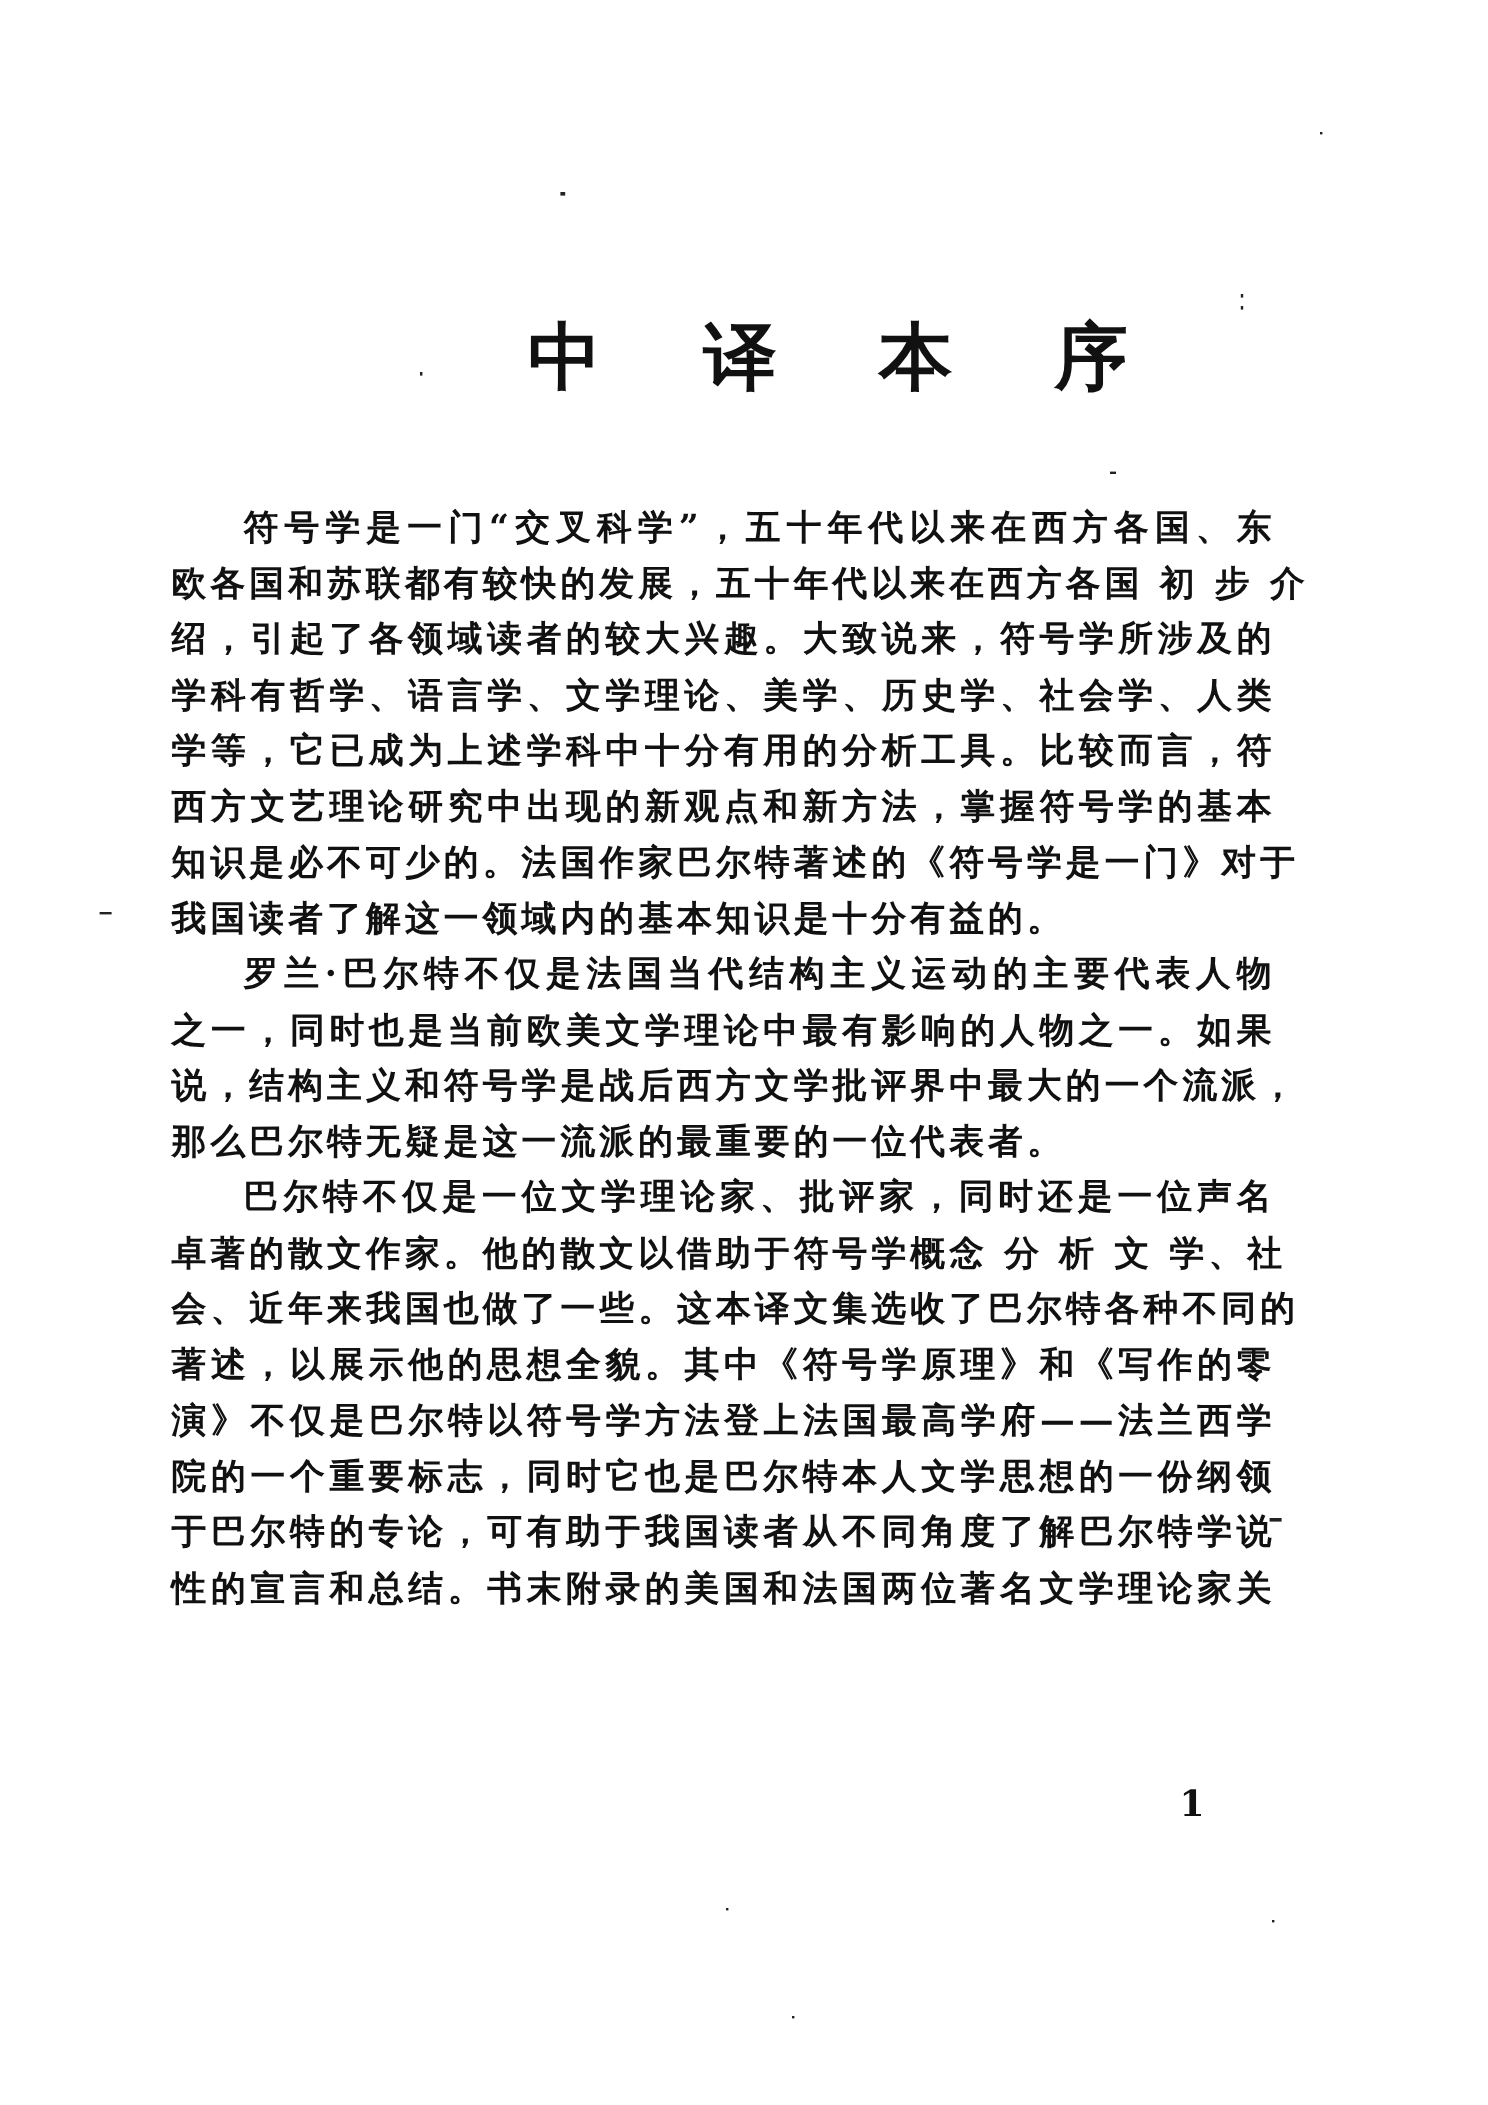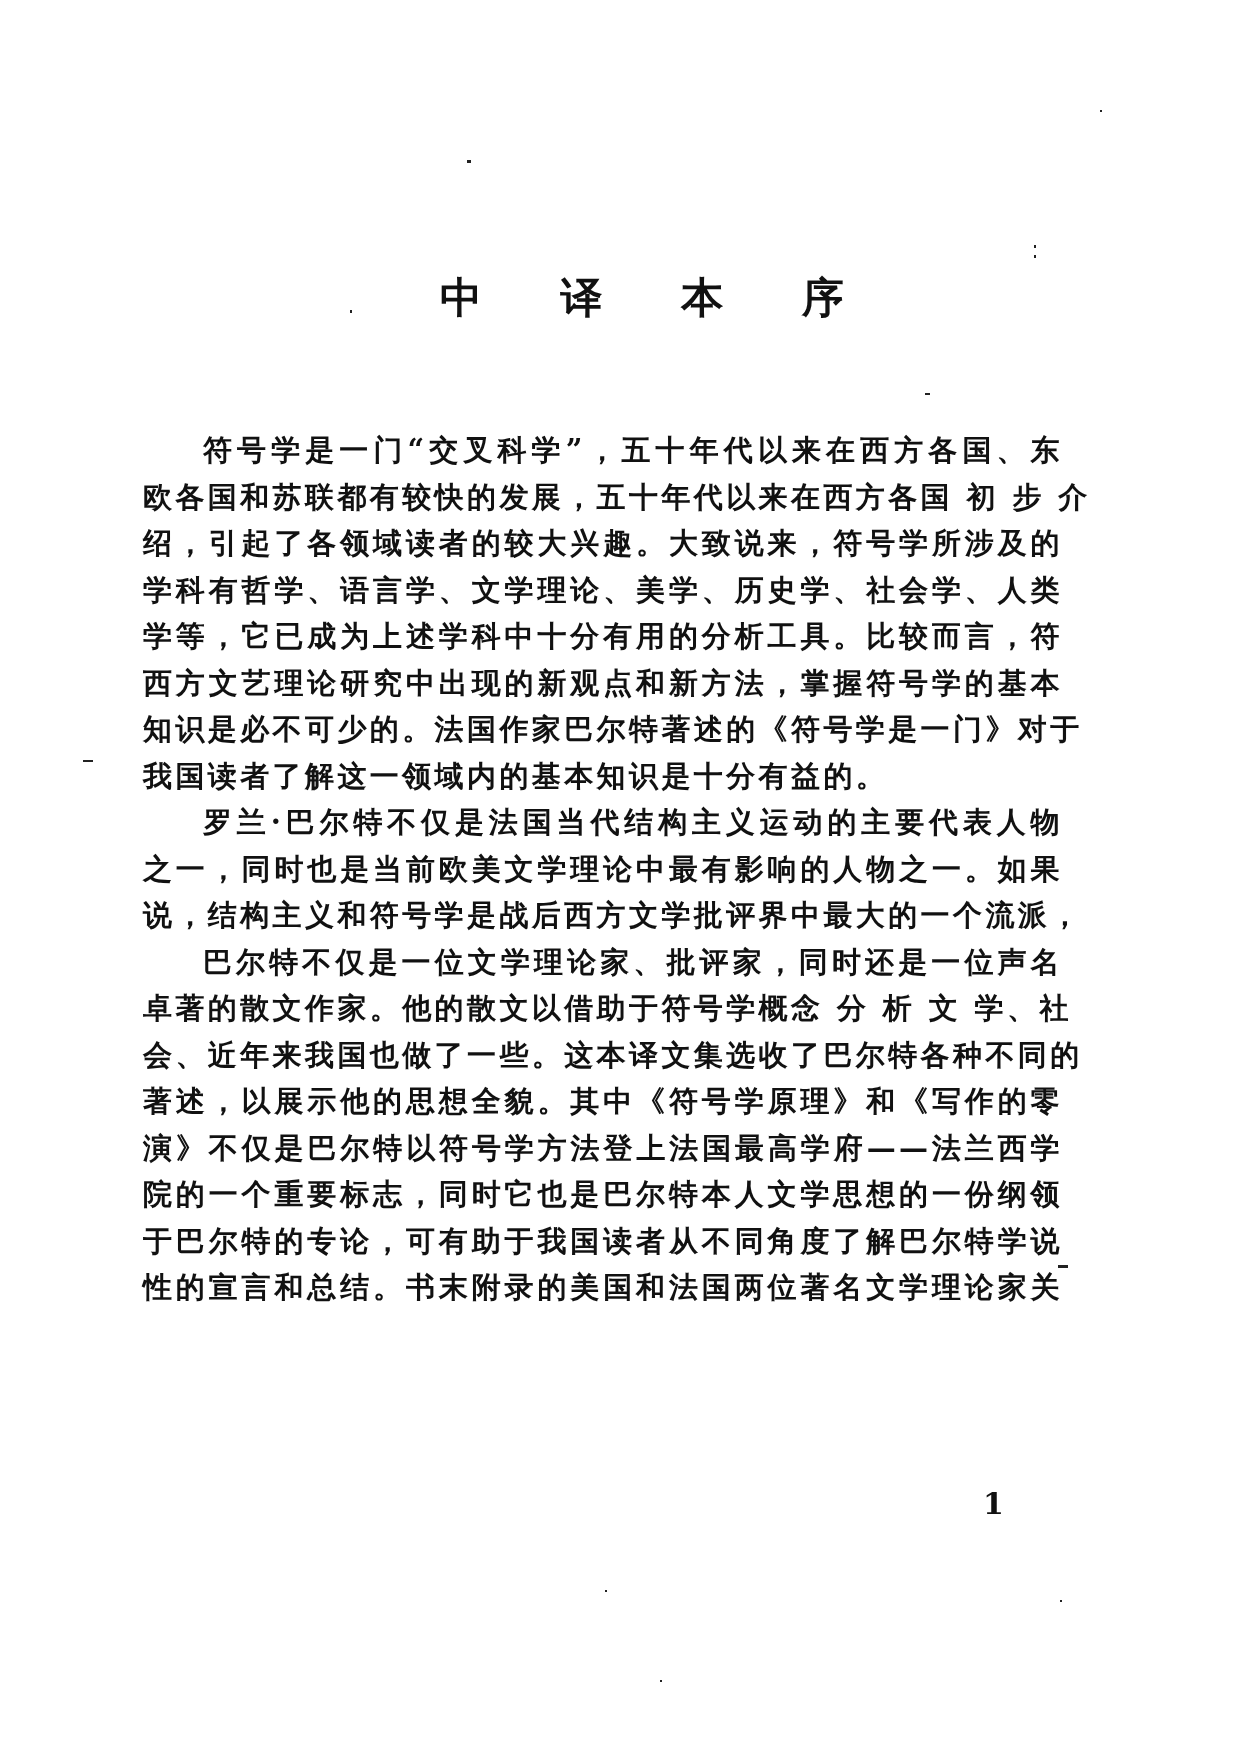--- a/index.html
+++ b/index.html
@@ -19,31 +19,31 @@
       position: absolute;
       left: 0; top: 0;
       width: 1240px;
       height: 1754px;
     }
     .title {
       position: absolute;
       left: 440px;
       top: 268px;
       width: 300px;
-      font-size: 42px;
+      font-size: 61px;
       font-weight: bold;
       letter-spacing: 32px;
       white-space: nowrap;
       line-height: 60px;
       text-align: center;
     }
     .body-text {
       position: absolute;
       left: 143px;
-      top: 427px;
+      top: 416px;
       width: 920px;
     }
     .line {
       height: 46.5px;
       line-height: 46.5px;
       font-size: 29px;
       font-weight: bold;
       white-space: nowrap;
       letter-spacing: 3.4px;
       text-align: justify;
@@ -83,20 +83,21 @@
     <div class="line">绍，引起了各领域读者的较大兴趣。大致说来，符号学所涉及的</div>
     <div class="line">学科有哲学、语言学、文学理论、美学、历史学、社会学、人类</div>
     <div class="line">学等，它已成为上述学科中十分有用的分析工具。比较而言，符</div>
     <div class="line">西方文艺理论研究中出现的新观点和新方法，掌握符号学的基本</div>
     <div class="line">知识是必不可少的。法国作家巴尔特著述的《符号学是一门》对于</div>
     <div class="line last">我国读者了解这一领域内的基本知识是十分有益的。</div>
 
     <div class="line indent">罗兰·巴尔特不仅是法国当代结构主义运动的主要代表人物</div>
     <div class="line">之一，同时也是当前欧美文学理论中最有影响的人物之一。如果</div>
     <div class="line">说，结构主义和符号学是战后西方文学批评界中最大的一个流派，</div>
+    <div class="line last">那么巴尔特无疑是这一流派的最重要的一位代表者。</div>
 
     <div class="line indent">巴尔特不仅是一位文学理论家、批评家，同时还是一位声名</div>
     <div class="line">卓著的散文作家。他的散文以借助于符号学概念 分 析 文 学、社</div>
     <div class="line">会、近年来我国也做了一些。这本译文集选收了巴尔特各种不同的</div>
     <div class="line">著述，以展示他的思想全貌。其中《符号学原理》和《写作的零</div>
     <div class="line">演》不仅是巴尔特以符号学方法登上法国最高学府——法兰西学</div>
     <div class="line">院的一个重要标志，同时它也是巴尔特本人文学思想的一份纲领</div>
     <div class="line">于巴尔特的专论，可有助于我国读者从不同角度了解巴尔特学说</div>
     <div class="line">性的宣言和总结。书末附录的美国和法国两位著名文学理论家关</div>
   </div>

